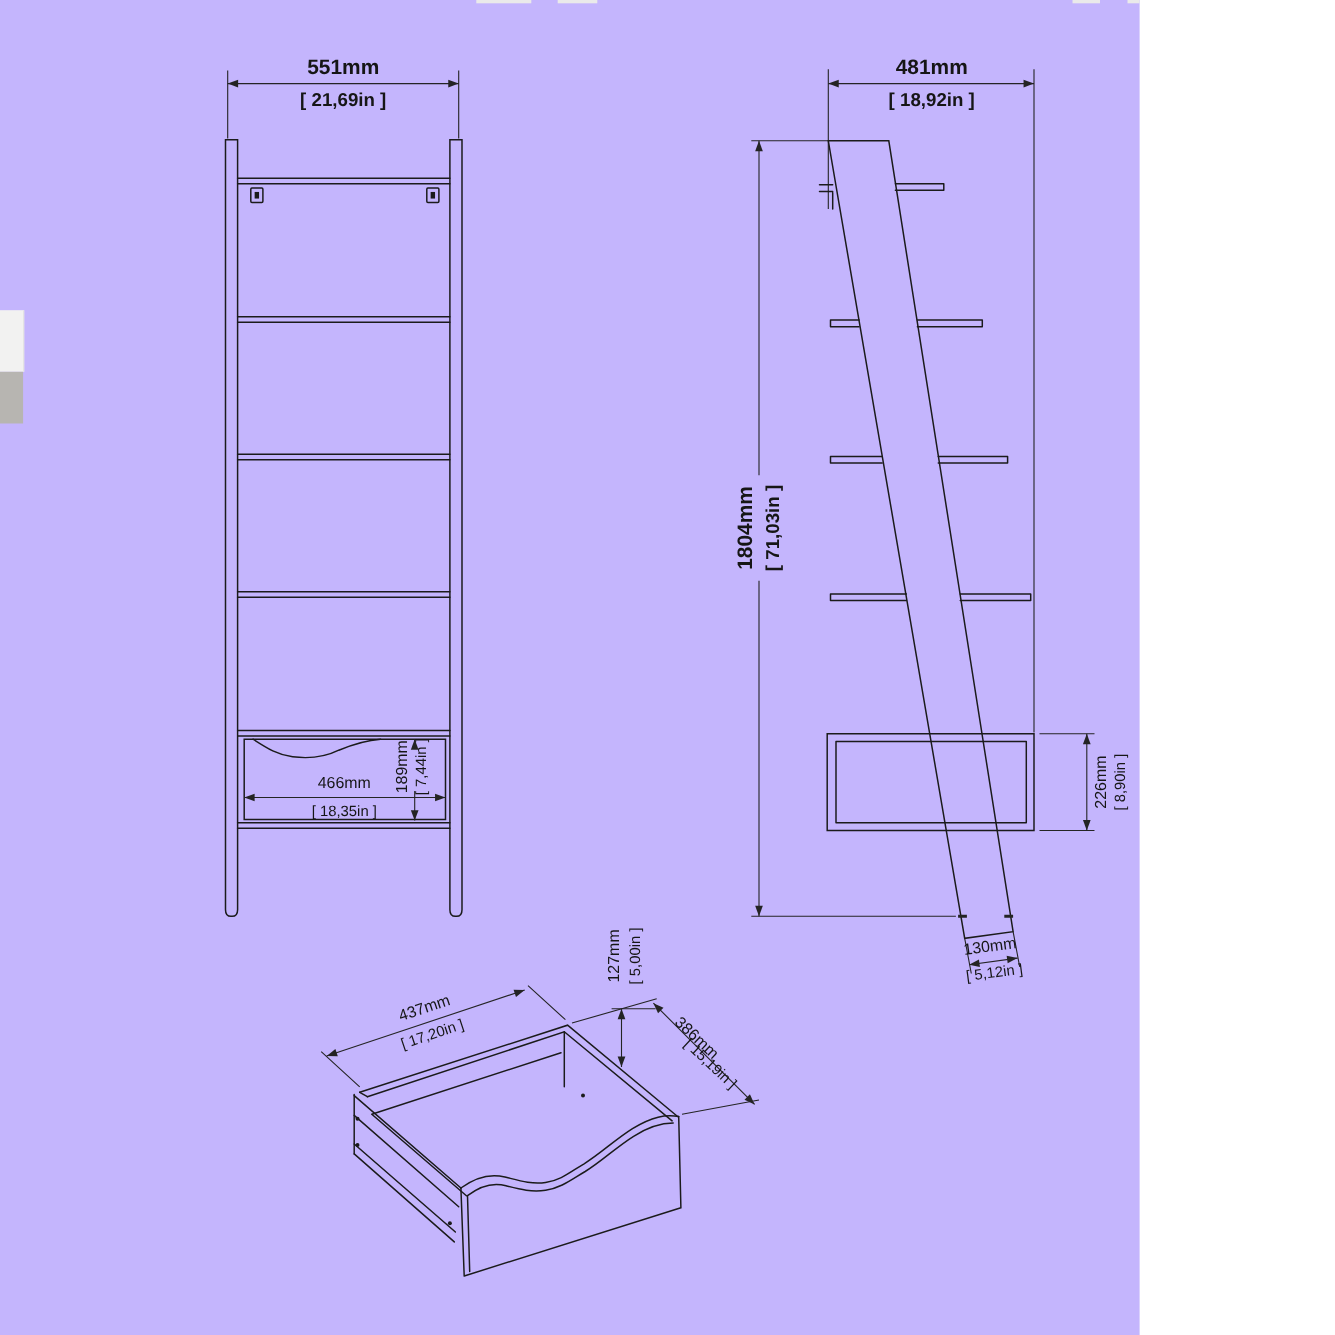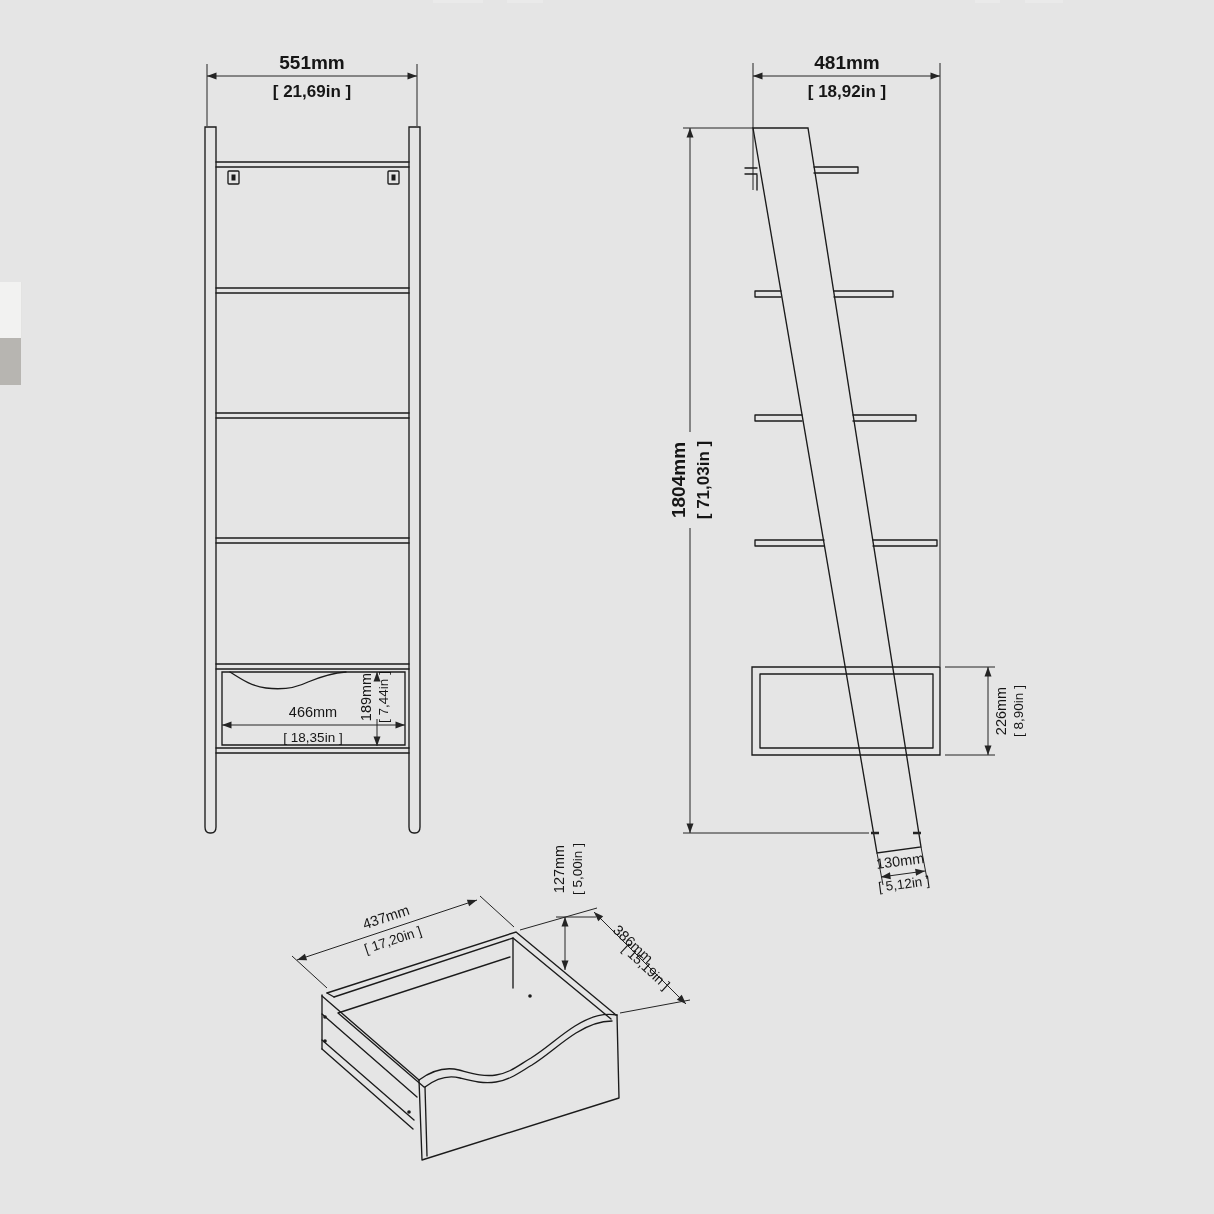--- a/index.html
+++ b/index.html
@@ -1,16 +1,16 @@
 <!DOCTYPE html>
 <html><head>
 <meta charset="utf-8">
 <style>
   html,body{margin:0;padding:0;background:#ffffff;}
-  .stage{position:relative;width:1214px;height:1214px;background:#e5e5e5;overflow:hidden;
+  .stage{position:relative;width:1036px;height:1214px;background:#c4b5fd;overflow:hidden;
          font-family:"Liberation Sans",sans-serif;}
   .artifact{position:absolute;}
   svg text{text-anchor:middle;dominant-baseline:central;fill:#161616;}
   .tB  {font:bold 19px "Liberation Sans",sans-serif;}
   .tBi {font:bold 17px "Liberation Sans",sans-serif;}
   .tR  {font:14.5px "Liberation Sans",sans-serif;}
   .tRi {font:13.5px "Liberation Sans",sans-serif;}
   .obj path,.obj rect,.obj line,.obj polyline{fill:none;stroke:#1b1b1b;stroke-width:1.35;stroke-linecap:round;}
   .obj .solid{fill:#1b1b1b;stroke:none;}
   .dim path,.dim line{fill:none;stroke:#242424;stroke-width:1;}

